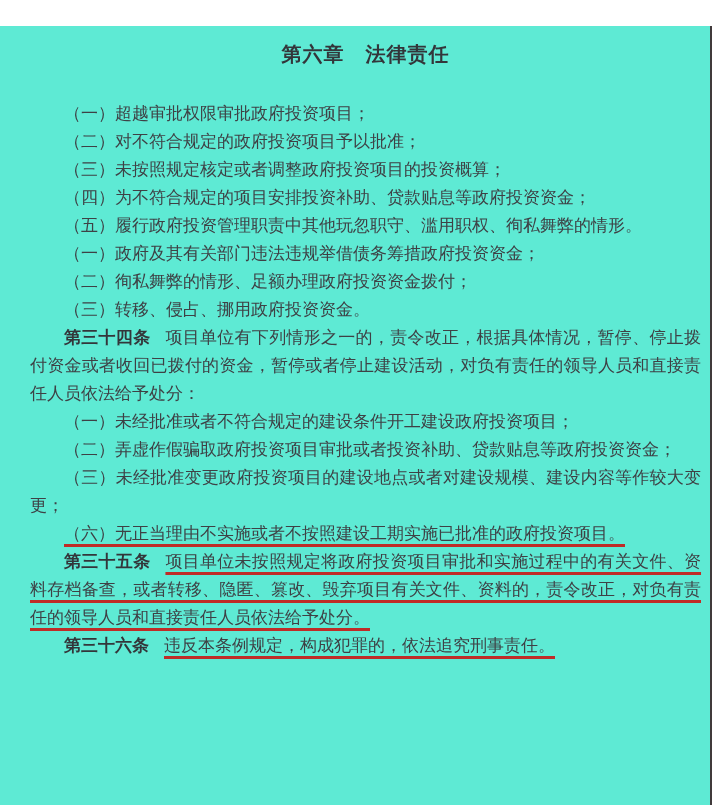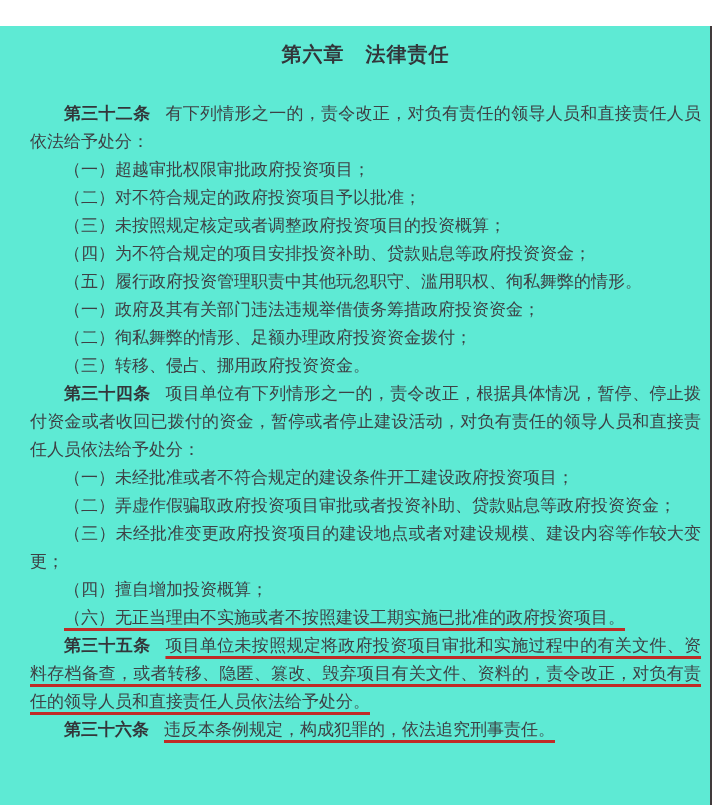--- a/index.html
+++ b/index.html
@@ -56,39 +56,37 @@
     background: #403a3b;
   }
 </style>
 </head>
 <body>
 
 <div class="page">
 
   <h1 class="title">第六章　法律责任</h1>
 
-  <p class="para"><span class="label">第三十二条</span><span>有下列情形之一的，责令改正，对负有责任的领导人员和直接责任人员依法给予处分：</span></p>
 
   <p class="para"><span>（一）超越审批权限审批政府投资项目；</span></p>
   <p class="para"><span>（二）对不符合规定的政府投资项目予以批准；</span></p>
   <p class="para"><span>（三）未按照规定核定或者调整政府投资项目的投资概算；</span></p>
   <p class="para"><span>（四）为不符合规定的项目安排投资补助、贷款贴息等政府投资资金；</span></p>
   <p class="para"><span>（五）履行政府投资管理职责中其他玩忽职守、滥用职权、徇私舞弊的情形。</span></p>
 
 
   <p class="para"><span>（一）政府及其有关部门违法违规举借债务筹措政府投资资金；</span></p>
   <p class="para"><span>（二）徇私舞弊的情形、足额办理政府投资资金拨付；</span></p>
   <p class="para"><span>（三）转移、侵占、挪用政府投资资金。</span></p>
 
   <p class="para"><span class="label">第三十四条</span><span>项目单位有下列情形之一的，责令改正，根据具体情况，暂停、停止拨付资金或者收回已拨付的资金，暂停或者停止建设活动，对负有责任的领导人员和直接责任人员依法给予处分：</span></p>
 
   <p class="para"><span>（一）未经批准或者不符合规定的建设条件开工建设政府投资项目；</span></p>
   <p class="para"><span>（二）弄虚作假骗取政府投资项目审批或者投资补助、贷款贴息等政府投资资金；</span></p>
   <p class="para"><span>（三）未经批准变更政府投资项目的建设地点或者对建设规模、建设内容等作较大变更；</span></p>
-  <p class="para"><span>（四）擅自增加投资概算；</span></p>
   <p class="para"><span class="u">（六）无正当理由不实施或者不按照建设工期实施已批准的政府投资项目。</span></p>
 
   <p class="para"><span class="label">第三十五条</span><span class="u">项目单位未按照规定将政府投资项目审批和实施过程中的有关文件、资料存档备查，或者转移、隐匿、篡改、毁弃项目有关文件、资料的，责令改正，对负有责任的领导人员和直接责任人员依法给予处分。</span></p>
 
   <p class="para"><span class="label">第三十六条</span><span class="u">违反本条例规定，构成犯罪的，依法追究刑事责任。</span></p>
 
   <div class="edge-line"></div>
 </div>
 
 </body></html>

